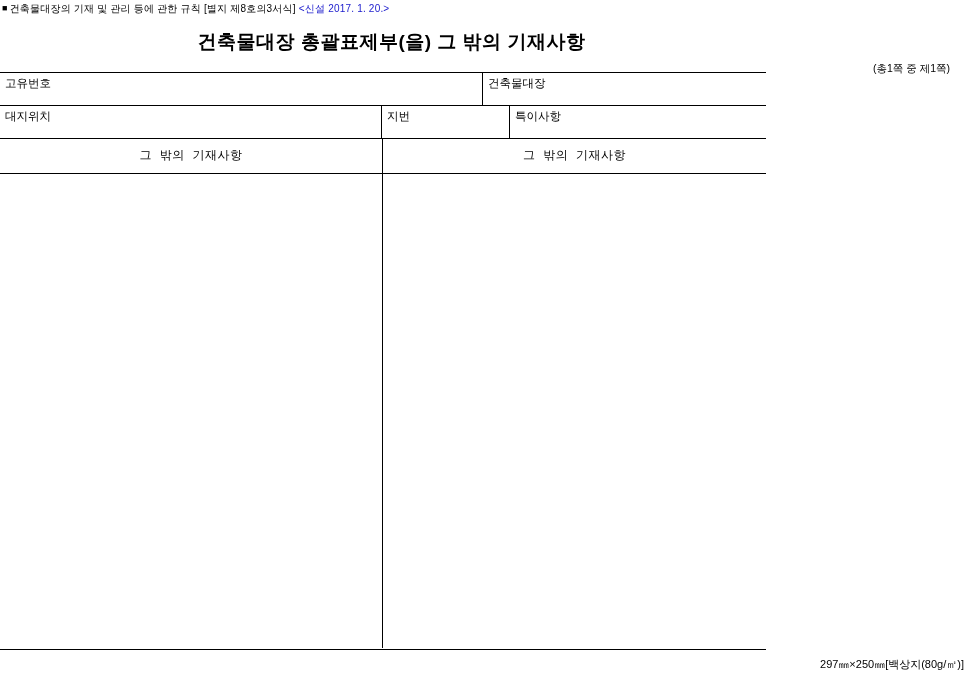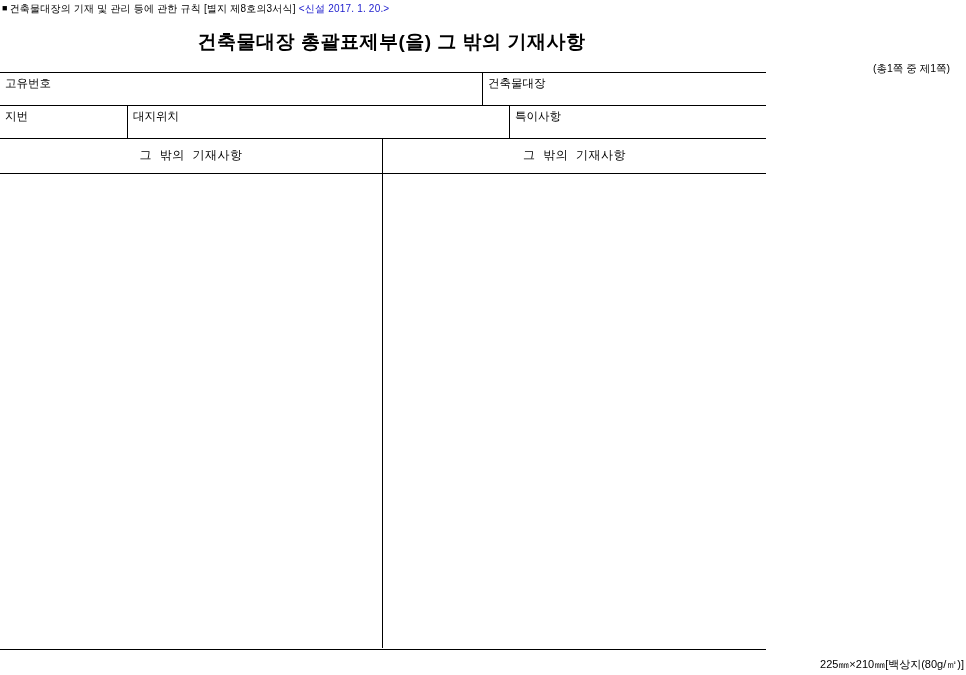--- a/index.html
+++ b/index.html
@@ -149,38 +149,38 @@
     <div class="row row-1">
       <div class="cell c-gogo vline">
         <span>고유번호</span>
       </div>
       <div class="cell c-special">
         <span>건축물대장</span>
       </div>
     </div>
 
     <div class="row row-2">
+      <div class="cell c-addr vline">
+        <span>대지위치</span>
+      </div>
       <div class="cell c-jibun vline">
         <span>지번</span>
-      </div>
-      <div class="cell c-addr vline">
-        <span>대지위치</span>
       </div>
       <div class="cell c-road">
         <span>특이사항</span>
       </div>
     </div>
 
     <div class="row row-3">
       <div class="cell hdr-cell vline">그 밖의 기재사항</div>
       <div class="cell hdr-cell">그 밖의 기재사항</div>
     </div>
 
     <div class="row row-4">
       <div class="cell body-cell vline"></div>
       <div class="cell body-cell"></div>
     </div>
 
   </div>
 
-  <div class="footer-note">225㎜×210㎜[백상지(80g/㎡)]</div>
+  <div class="footer-note">297㎜×250㎜[백상지(80g/㎡)]</div>
 
 </div>
 
 </body></html>

